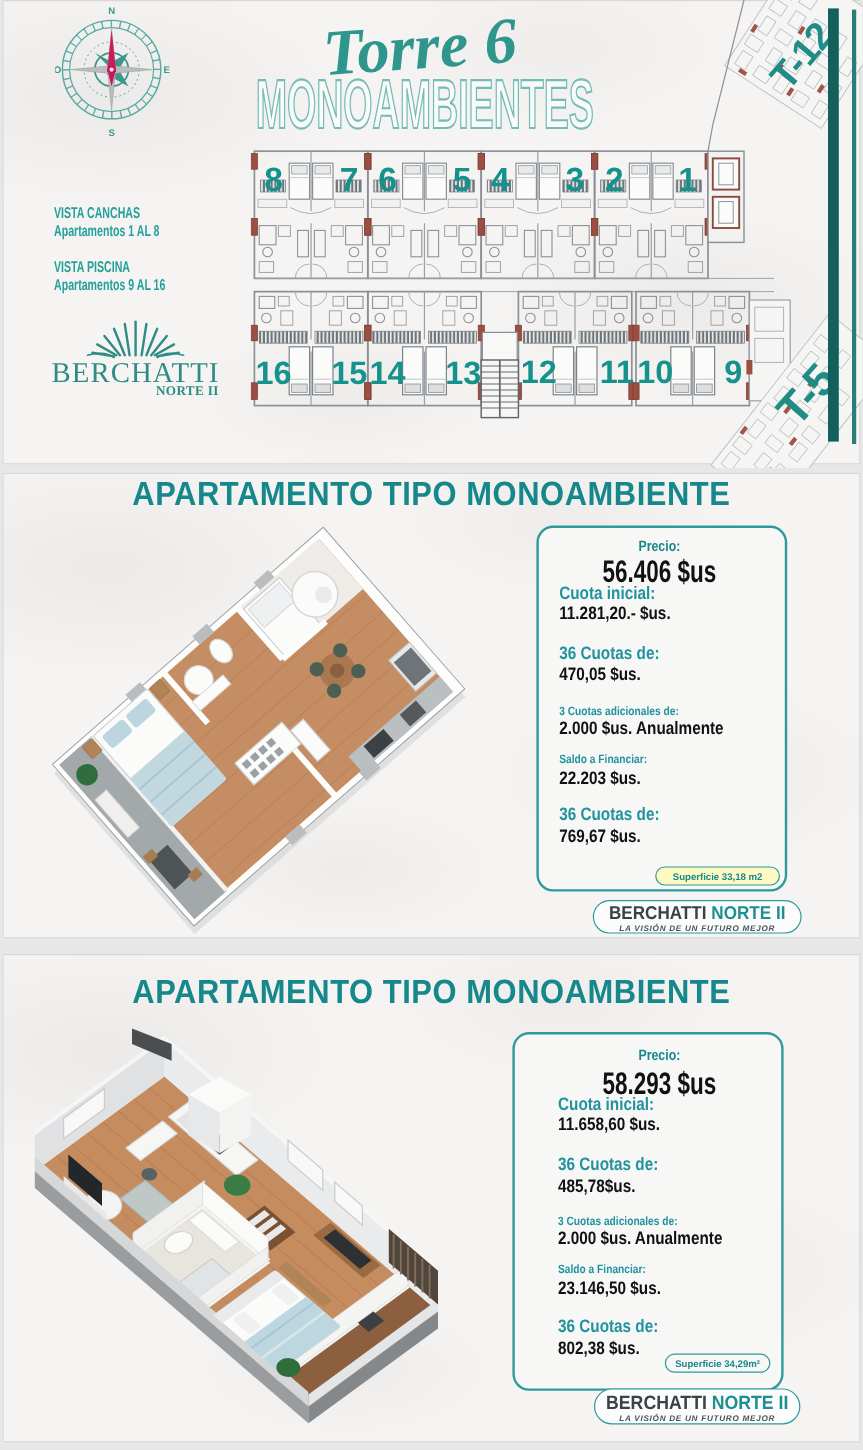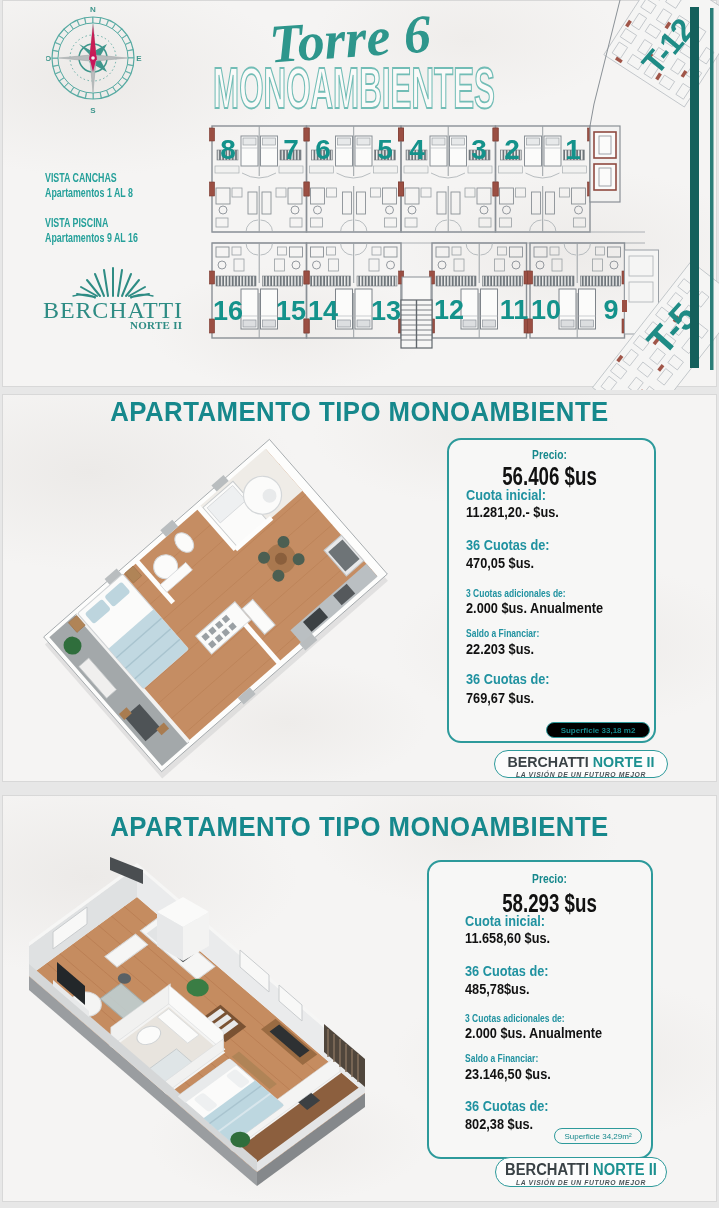--- a/index.html
+++ b/index.html
@@ -466,21 +466,21 @@
 <div class="abs pl" style="left:466px;top:503px;font-size:15px;font-weight:bold;color:#111;">11.281,20.- $us.</div>
 <div class="abs pl" style="left:466px;top:536px;font-size:15px;font-weight:bold;color:#2092a0;">36 Cuotas de:</div>
 <div class="abs pl" style="left:466px;top:554px;font-size:15px;font-weight:bold;color:#111;">470,05 $us.</div>
 <div class="abs pl" style="left:466px;top:588px;font-size:10px;font-weight:bold;color:#2092a0;">3 Cuotas adicionales de:</div>
 <div class="abs pl" style="left:466px;top:599px;font-size:15px;font-weight:bold;color:#111;">2.000 $us. Anualmente</div>
 <div class="abs pl" style="left:466px;top:628px;font-size:10px;font-weight:bold;color:#2092a0;">Saldo a Financiar:</div>
 <div class="abs pl" style="left:466px;top:640px;font-size:15px;font-weight:bold;color:#111;">22.203 $us.</div>
 <div class="abs pl" style="left:466px;top:670px;font-size:15px;font-weight:bold;color:#2092a0;">36 Cuotas de:</div>
 <div class="abs pl" style="left:466px;top:689px;font-size:15px;font-weight:bold;color:#111;">769,67 $us.</div>
 
-<div class="abs" style="left:546px;top:722px;width:102px;height:14px;border:1.5px solid #2d9a9b;border-radius:9px;background:#000000;text-align:center;font-size:8px;font-weight:bold;color:#16888c;line-height:15px;">Superficie 33,18 m2</div>
+<div class="abs" style="left:546px;top:722px;width:102px;height:14px;border:1.5px solid #2d9a9b;border-radius:9px;background:#fef9c3;text-align:center;font-size:8px;font-weight:bold;color:#16888c;line-height:15px;">Superficie 33,18 m2</div>
 
 <div class="abs" style="left:494px;top:750px;width:172px;height:26px;border:1.2px solid #2d9a9b;border-radius:14px;background:#fcfcfc;text-align:center;">
   <div style="font-size:15.5px;font-weight:bold;color:#3a4246;margin-top:2px;transform:scaleX(0.92);">BERCHATTI <span style="color:#1c9090;">NORTE II</span></div>
   <div style="font-size:6.8px;font-style:italic;font-weight:bold;color:#4a5257;letter-spacing:0.6px;margin-top:0px;">LA VISIÓN DE UN FUTURO MEJOR</div>
 </div>
 
 <svg class="abs" style="left:25px;top:855px;" width="400" height="350" viewBox="0 0 400 350">
 
   <polygon points="4,121 232,317 232,331 4,135" fill="#9a9da0"></polygon>
   <polygon points="232,317 340,238 340,252 232,331" fill="#85888b"></polygon>
@@ -605,18 +605,18 @@
 <div class="abs pl" style="left:465px;top:929px;font-size:15px;font-weight:bold;color:#111;">11.658,60 $us.</div>
 <div class="abs pl" style="left:465px;top:962px;font-size:15px;font-weight:bold;color:#2092a0;">36 Cuotas de:</div>
 <div class="abs pl" style="left:465px;top:980px;font-size:15px;font-weight:bold;color:#111;">485,78$us.</div>
 <div class="abs pl" style="left:465px;top:1013px;font-size:10px;font-weight:bold;color:#2092a0;">3 Cuotas adicionales de:</div>
 <div class="abs pl" style="left:465px;top:1024px;font-size:15px;font-weight:bold;color:#111;">2.000 $us. Anualmente</div>
 <div class="abs pl" style="left:465px;top:1053px;font-size:10px;font-weight:bold;color:#2092a0;">Saldo a Financiar:</div>
 <div class="abs pl" style="left:465px;top:1065px;font-size:15px;font-weight:bold;color:#111;">23.146,50 $us.</div>
 <div class="abs pl" style="left:465px;top:1097px;font-size:15px;font-weight:bold;color:#2092a0;">36 Cuotas de:</div>
 <div class="abs pl" style="left:465px;top:1115px;font-size:15px;font-weight:bold;color:#111;">802,38 $us.</div>
 
-<div class="abs" style="left:554px;top:1128px;width:86px;height:14px;border:1.5px solid #2d9a9b;border-radius:9px;background:#f7f7f6;text-align:center;font-size:8px;font-weight:normal;color:#16888c;line-height:15px;">Superficie 34,29m²</div>
+<div class="abs" style="left:554px;top:1128px;width:86px;height:14px;border:1.5px solid #2d9a9b;border-radius:9px;background:#f7f7f6;text-align:center;font-size:8px;font-weight:bold;color:#16888c;line-height:15px;">Superficie 34,29m²</div>
 
 <div class="abs" style="left:495px;top:1157px;width:170px;height:28px;border:1.2px solid #2d9a9b;border-radius:15px;background:#fcfcfc;text-align:center;">
   <div style="font-size:16px;font-weight:bold;color:#3a4246;margin-top:3px;transform:scaleX(0.92);">BERCHATTI <span style="color:#1c9090;">NORTE II</span></div>
   <div style="font-size:6.8px;font-style:italic;font-weight:bold;color:#4a5257;letter-spacing:0.6px;">LA VISIÓN DE UN FUTURO MEJOR</div>
 </div>
 
 </body></html>

